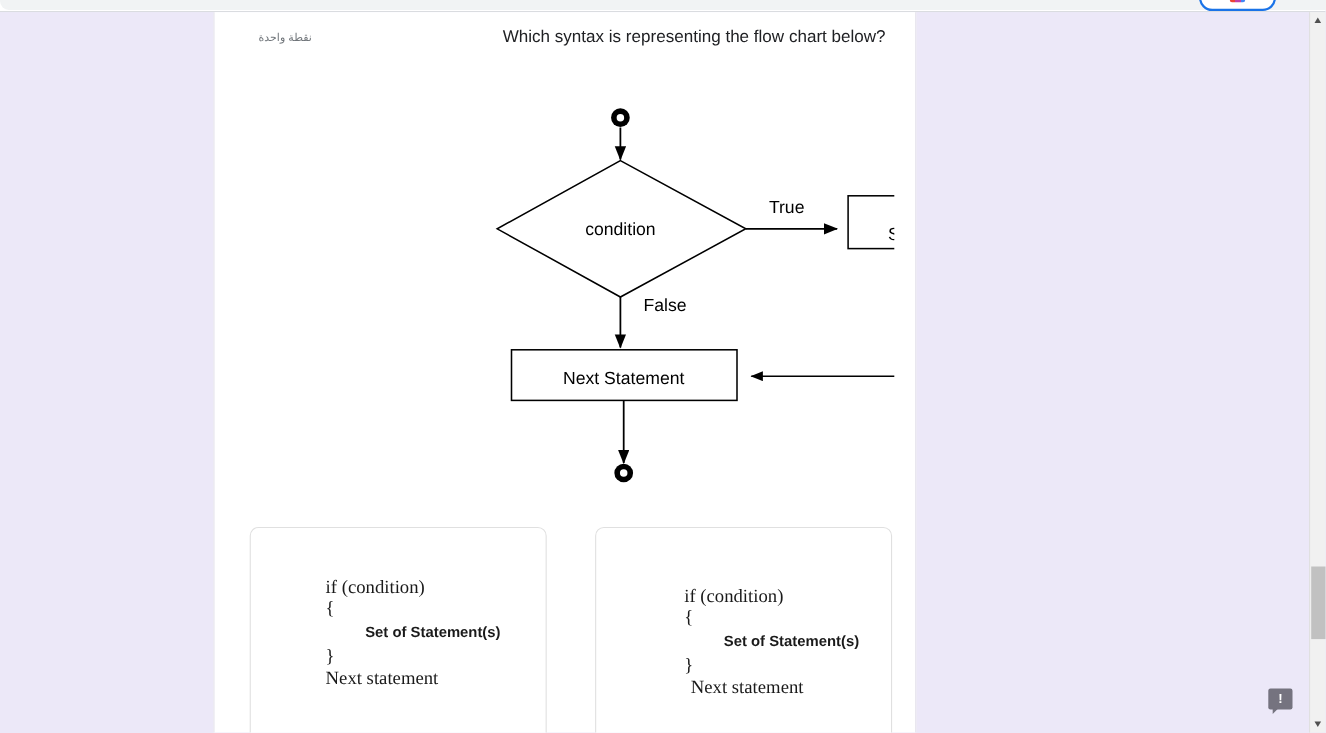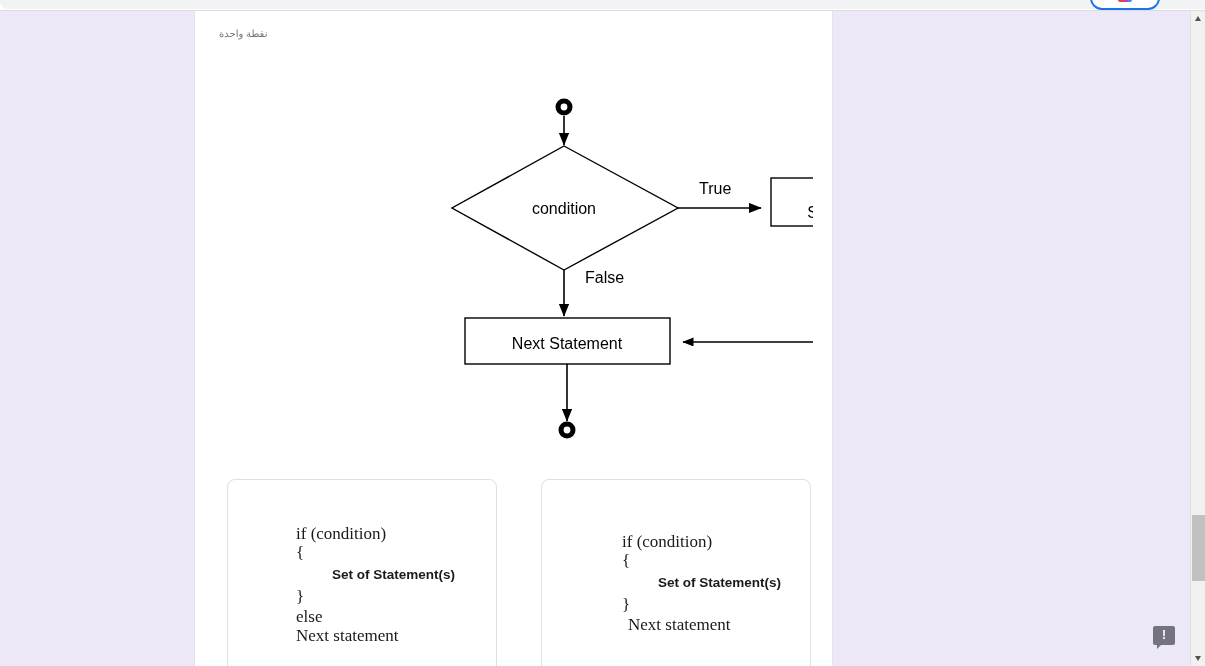--- a/index.html
+++ b/index.html
@@ -52,21 +52,21 @@
   #question-card {
     position: absolute; left: 194px; top: 0px;
     width: 639px; min-height: 700px;
     background: #ffffff;
     border-left: 1px solid #e4e2ec;
     border-right: 1px solid #e4e2ec;
   }
 
   
   #question-header {
-    position: absolute; left: 0; top: 0;
+    position: absolute; left: 16px; top: 0;
     width: 639px; height: 60px;
   }
   #points-label {
     position: absolute; left: 24px; top: 17px;
     font-size: 10px; color: #70757a;
     direction: rtl; unicode-bidi: bidi-override;
     letter-spacing: 0px;
   }
   #question-text {
     position: absolute; left: 246px; top: 14px;
@@ -195,20 +195,21 @@
   <div id="chrome-pill-sliver"></div>
   <div id="chrome-pill-accent"></div>
 </div>
 
 <div id="page-area">
 
   <div id="question-card">
 
     <div id="question-header">
       <div id="points-label">نقطة واحدة</div>
+      <div id="question-text">?Which syntax is representing the flow chart below</div>
     </div>
 
     <div id="flowchart">
       <svg width="600" height="390" viewBox="0 0 600 390" xmlns="http://www.w3.org/2000/svg">
         <defs>
           <marker id="arrow" markerWidth="9" markerHeight="9" refX="7.5" refY="3.2" orient="auto" markerUnits="strokeWidth">
             <path d="M0,0 L0,6.4 L8,3.2 z" fill="#000"></path>
           </marker>
         </defs>
 
@@ -245,21 +246,20 @@
         </g>
       </svg>
     </div>
 
     <div class="option-card" id="option-card-0">
       <div class="code-block">
         <div class="code-line">if (condition)</div>
         <div class="code-line brace">{</div>
         <div class="code-line bold indent">Set of Statement(s)</div>
         <div class="code-line brace">}</div>
-        <div class="code-line">else</div>
         <div class="code-line">Next statement</div>
       </div>
     </div>
 
     <div class="option-card" id="option-card-1">
       <div class="code-block">
         <div class="code-line">if (condition)</div>
         <div class="code-line brace">{</div>
         <div class="code-line bold indent">Set of Statement(s)</div>
         <div class="code-line brace">}</div>

